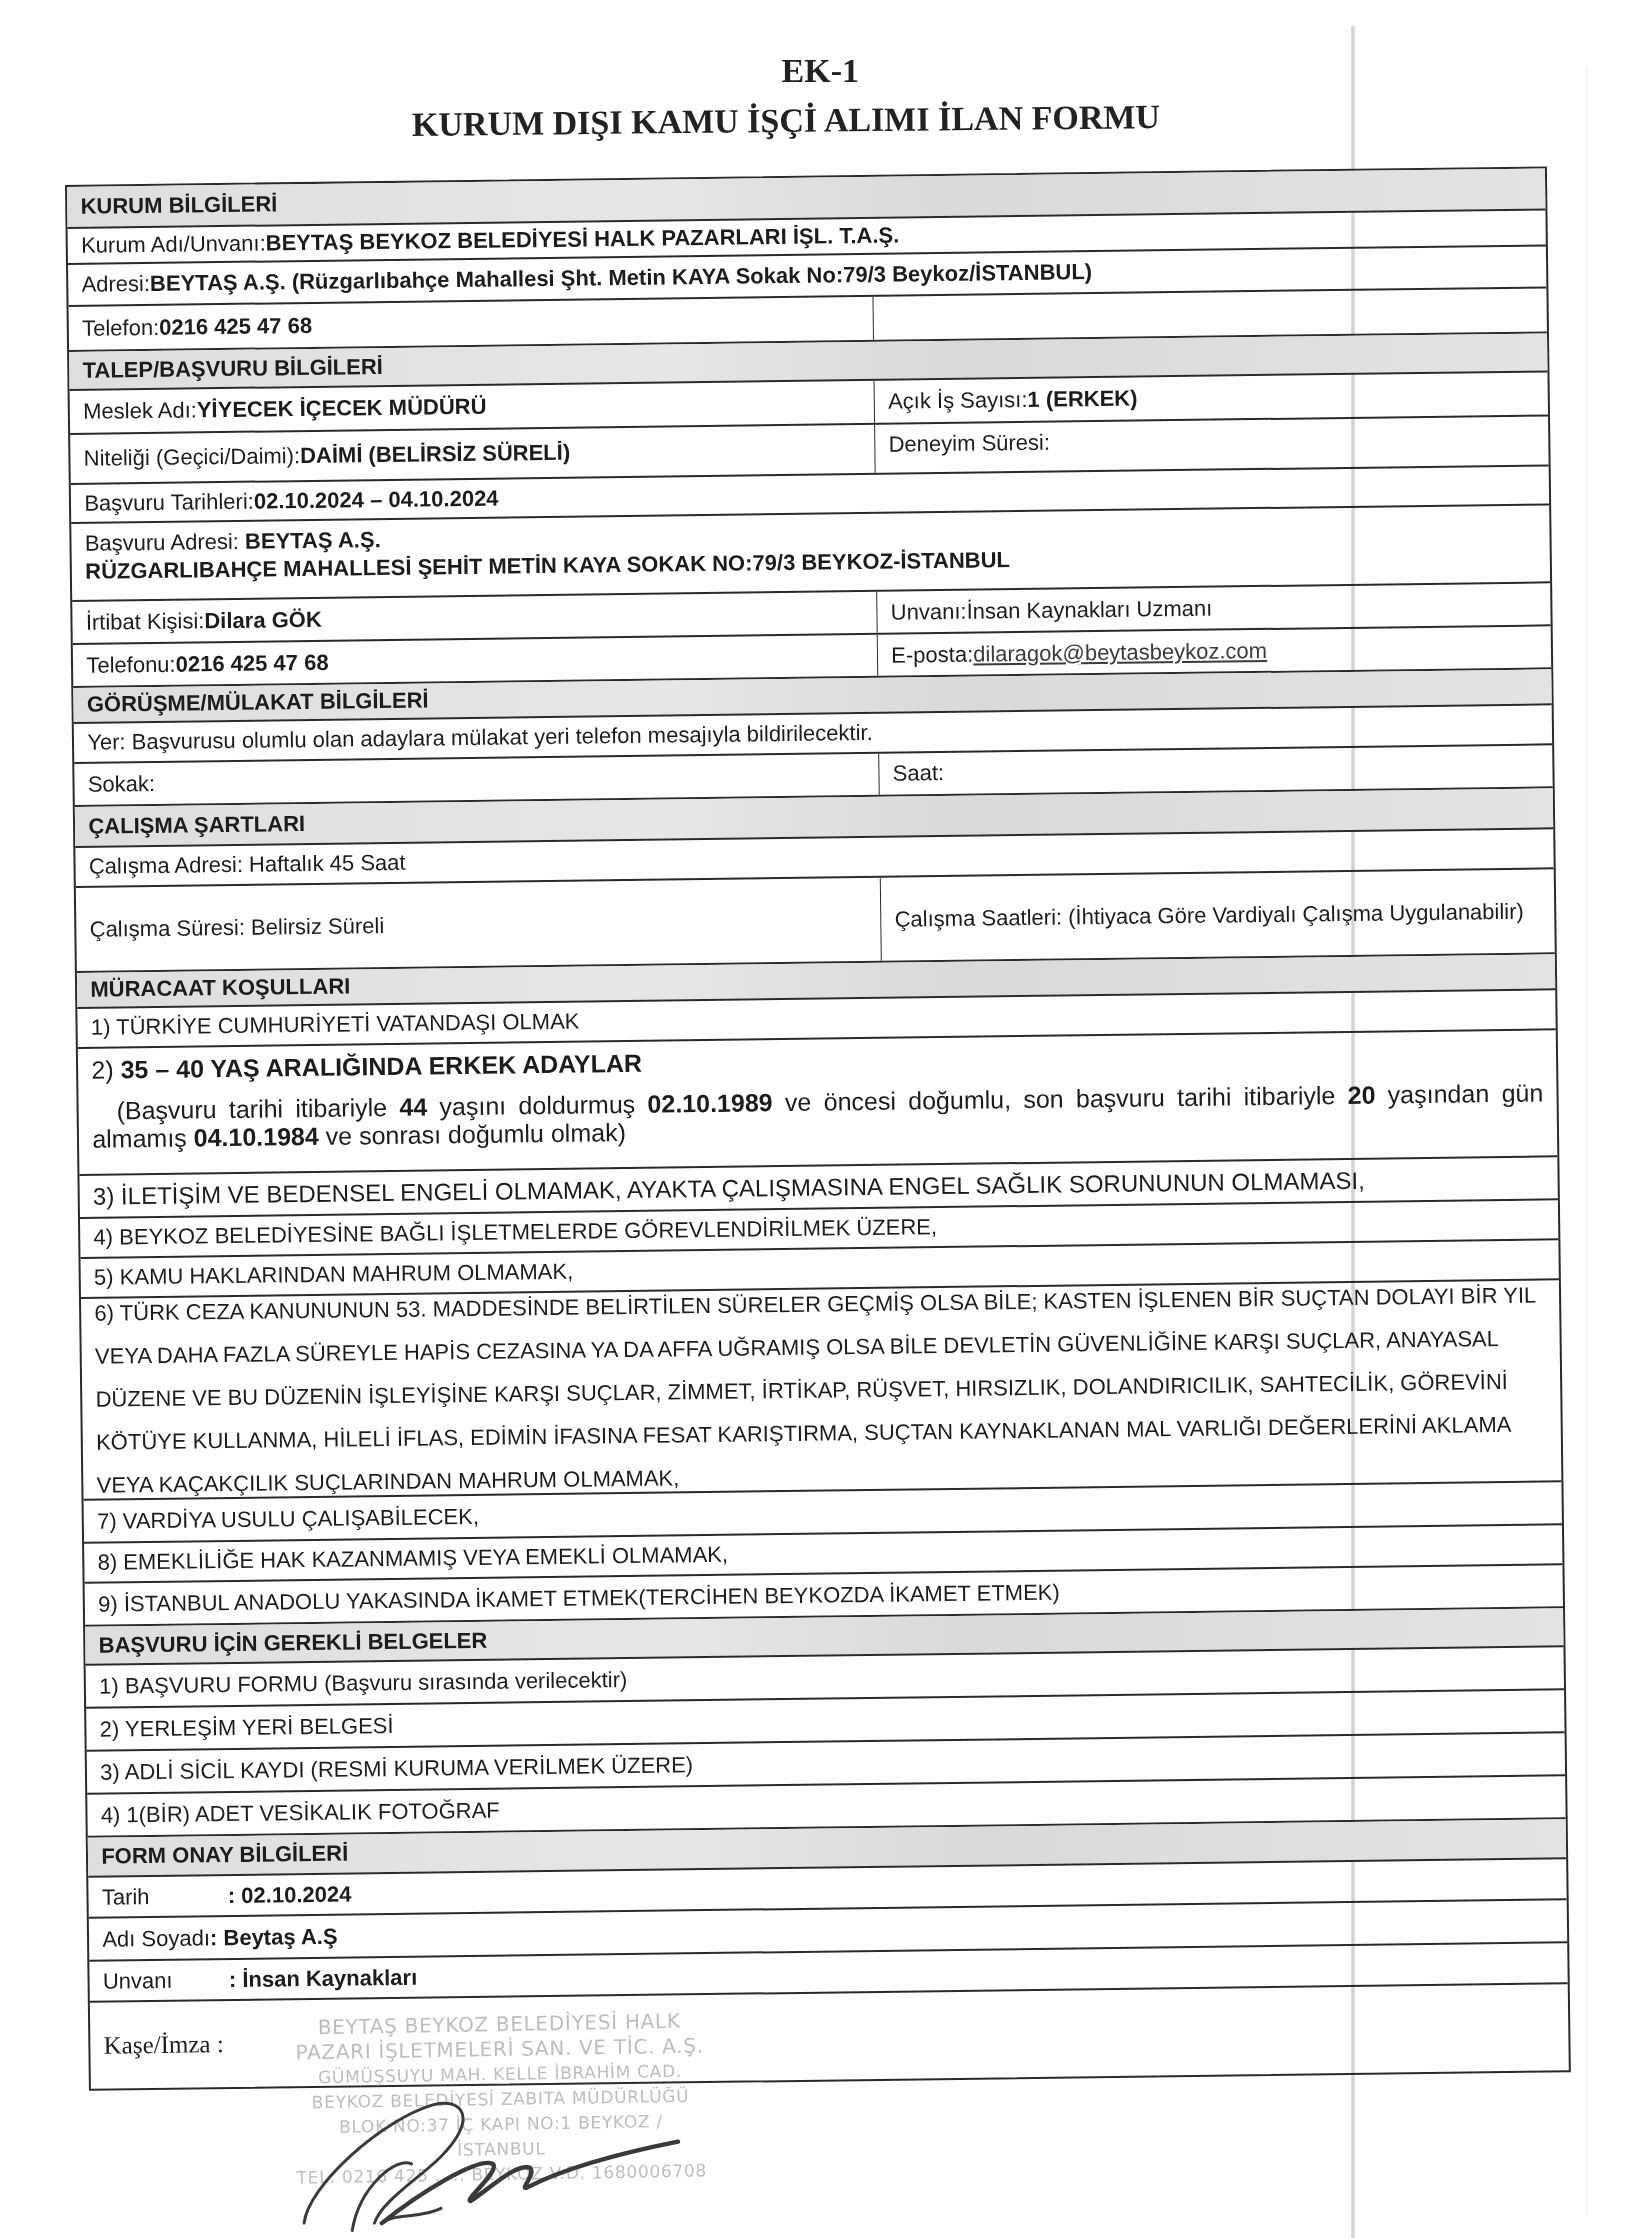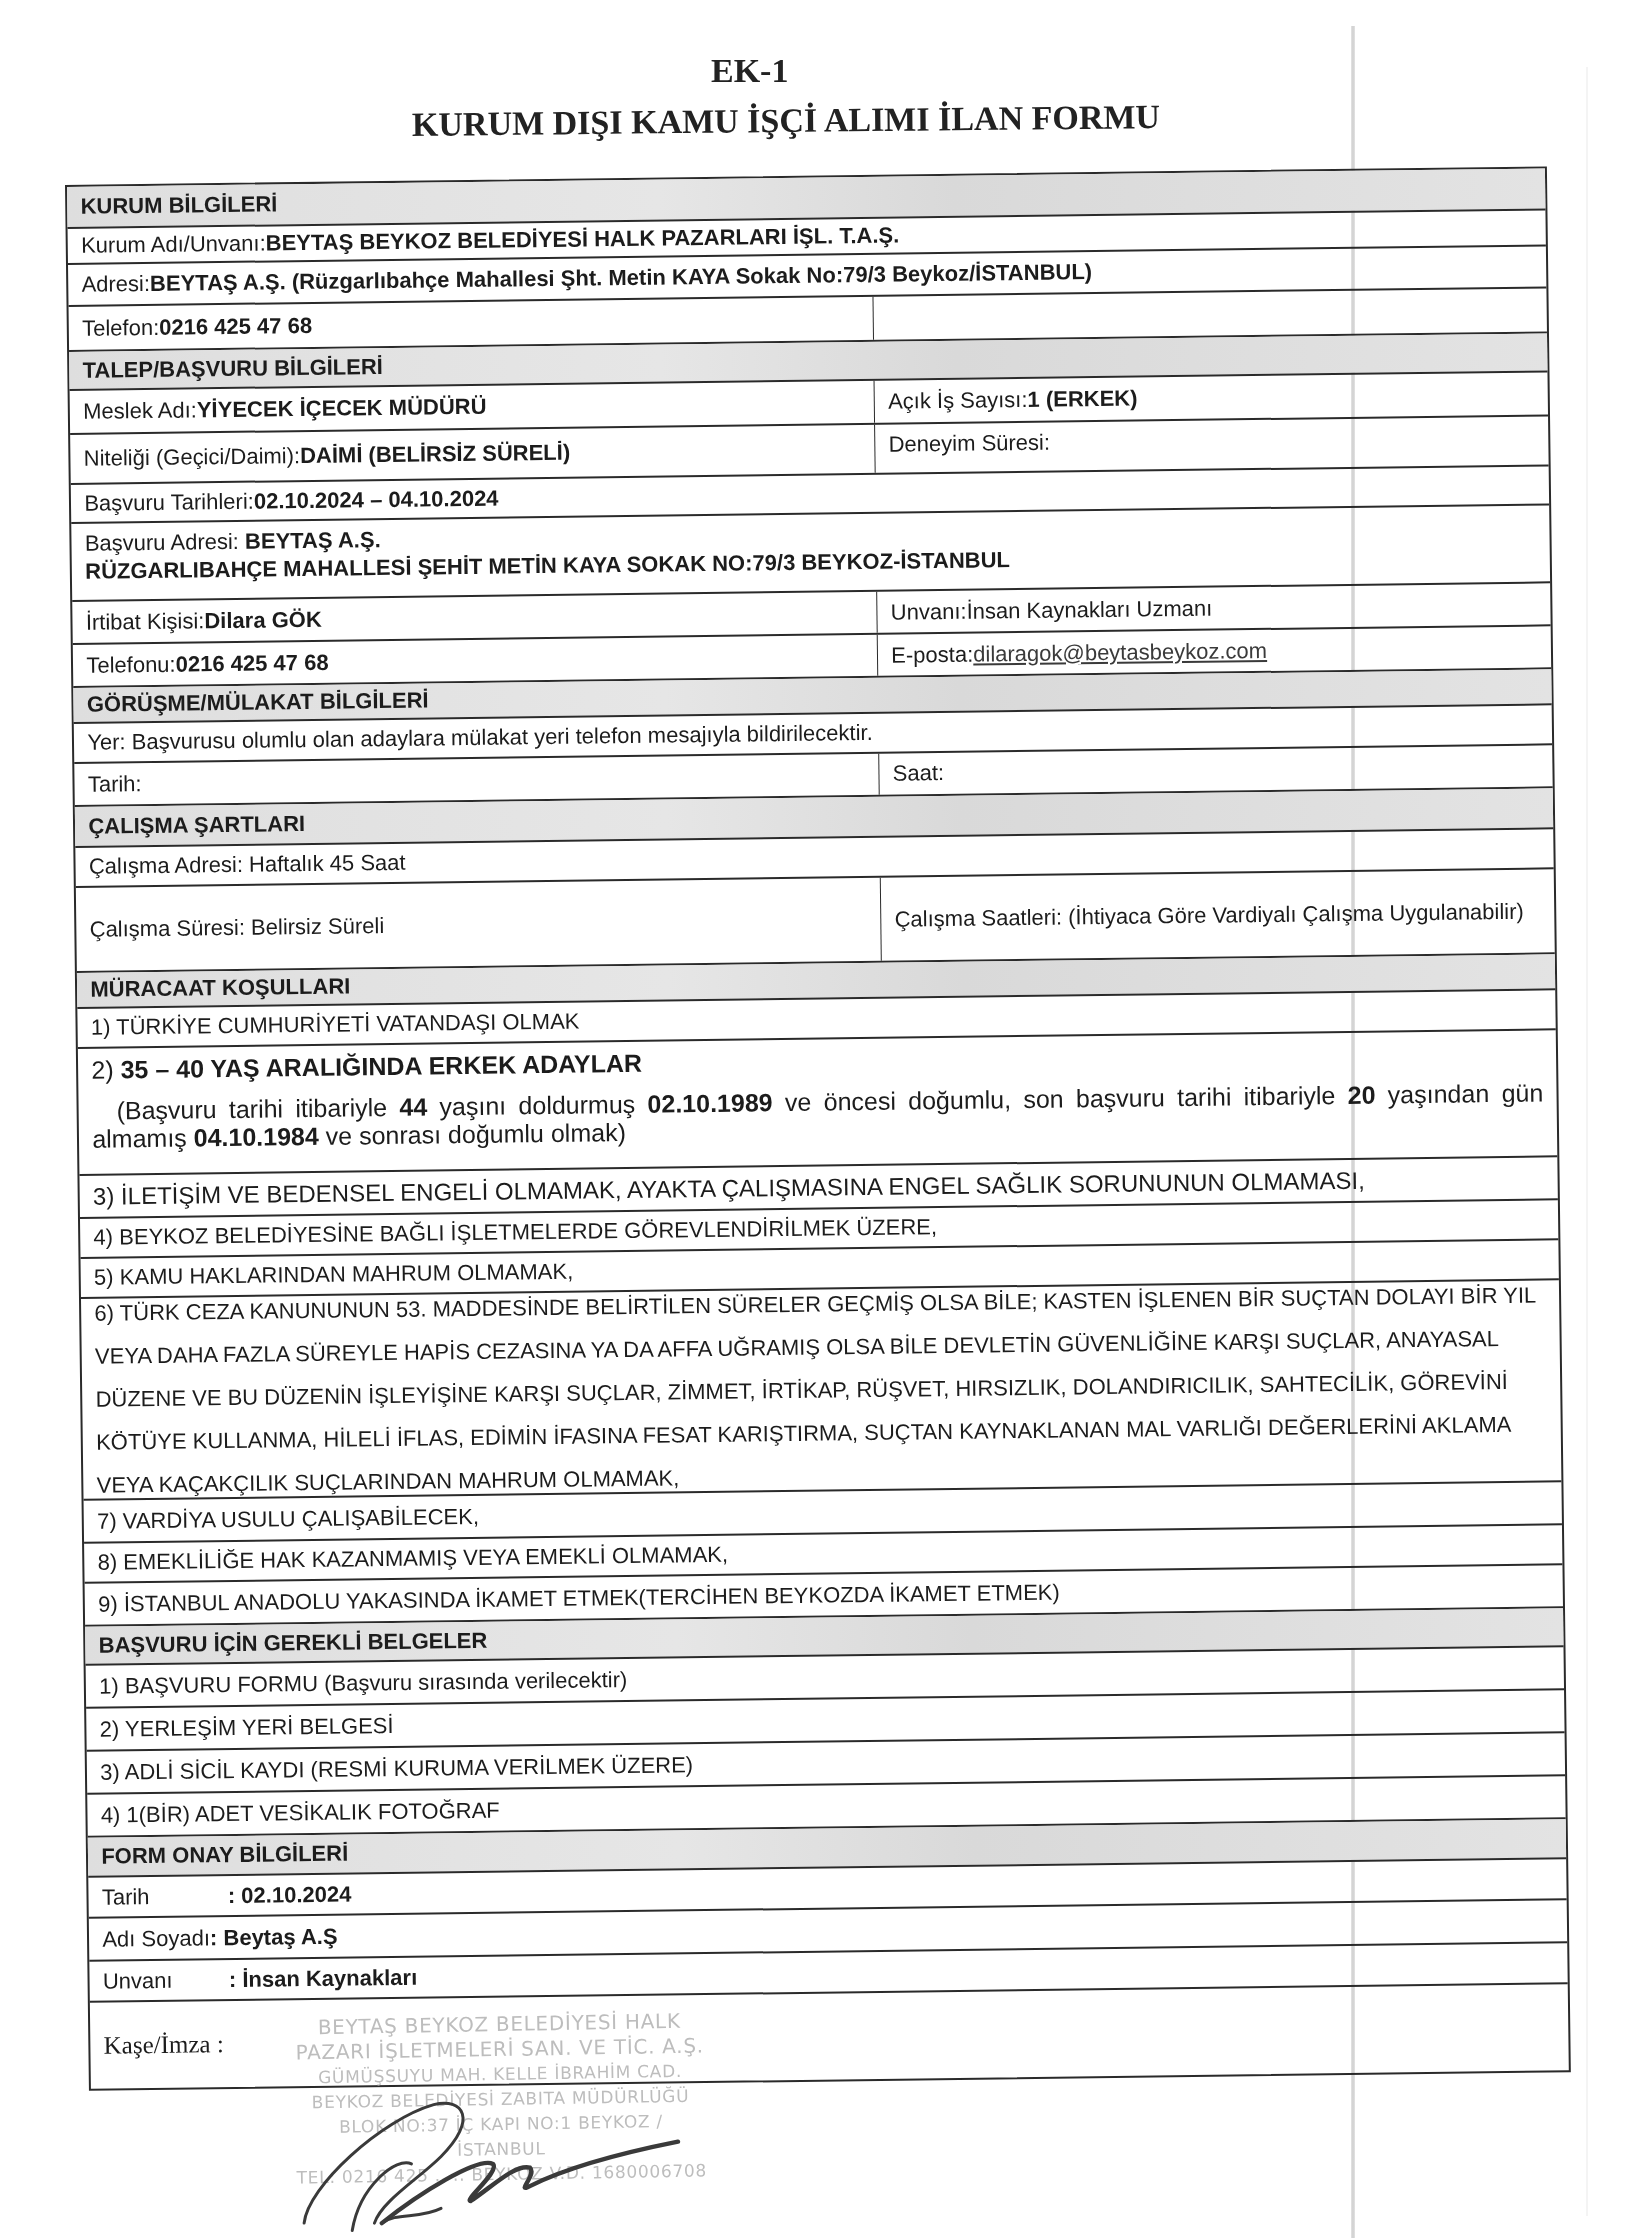--- a/index.html
+++ b/index.html
@@ -1,18 +1,18 @@
 <!DOCTYPE html>
 <html style="font-size:12px"><head>
 <meta charset="utf-8">
 <style>
   html, body { margin: 0; padding: 0; background: #ffffff; }
   body { width: 1648px; height: 2239px; position: relative; overflow: hidden; font-family: "Liberation Sans", "DejaVu Sans", sans-serif; color: #1c1c1c; }
   .title-block { position: absolute; left: 0; width: 1648px; top: 52px; text-align: center; font-family: "Liberation Serif", "DejaVu Serif", serif; font-weight: bold; color: #222; }
-  .title-block .t1 { font-size: 34px; position: absolute; left: 711px; width: 148px; top: 0; text-align: left; }
+  .title-block .t1 { font-size: 34px; position: absolute; left: 711px; width: 148px; top: 0; text-align: right; }
   .title-block .t2 { font-size: 34px; position: absolute; left: 371px; width: 830px; top: 50px; text-align: center; transform: rotate(-0.6deg); }
 
   .scan-line { position: absolute; left: 1351px; top: 26px; width: 4.4px; height: 2213px; background: linear-gradient(to right, #e4e4e4, #cfcfcf, #e4e4e4); }
   .edge-shadow { position: absolute; left: 1586px; top: 67px; width: 2.2px; height: 2149px; background: #f4f4f4; }
 
   .form { position: absolute; left: 65px; top: 185px; width: 1478px; transform: rotate(-0.72deg); transform-origin: left top; border: 2.2px solid #2a2a2a; border-bottom-width: 2.2px; }
   .row { border-bottom: 2.2px solid #2a2a2a; display: flex; box-sizing: border-box; font-size: 22px; line-height: 28px; }
   .row:last-child { border-bottom: none; }
   .cell { padding: 6px 13.3px; box-sizing: border-box; display: flex; align-items: center; }
   .cell.full { width: 100%; }
@@ -124,21 +124,21 @@
   </div>
 
   <div class="row section" style="height:36px">
     <div class="cell full">GÖRÜŞME/MÜLAKAT BİLGİLERİ</div>
   </div>
   <div class="row" style="height:40px">
     <div class="cell full">Yer: Başvurusu olumlu olan adaylara mülakat yeri telefon mesajıyla bildirilecektir.</div>
   </div>
   <div class="row" style="height:43px">
     <div class="cell left" style="align-items:flex-end">
-        <span>Tarih:</span>
+        <span>Sokak:</span>
       </div>
     <div class="cell right" style="align-items:flex-start">
         <span>Saat:</span>
       </div>
   </div>
 
   <div class="row section" style="height:41px">
     <div class="cell full">ÇALIŞMA ŞARTLARI</div>
   </div>
   <div class="row" style="height:40px">

